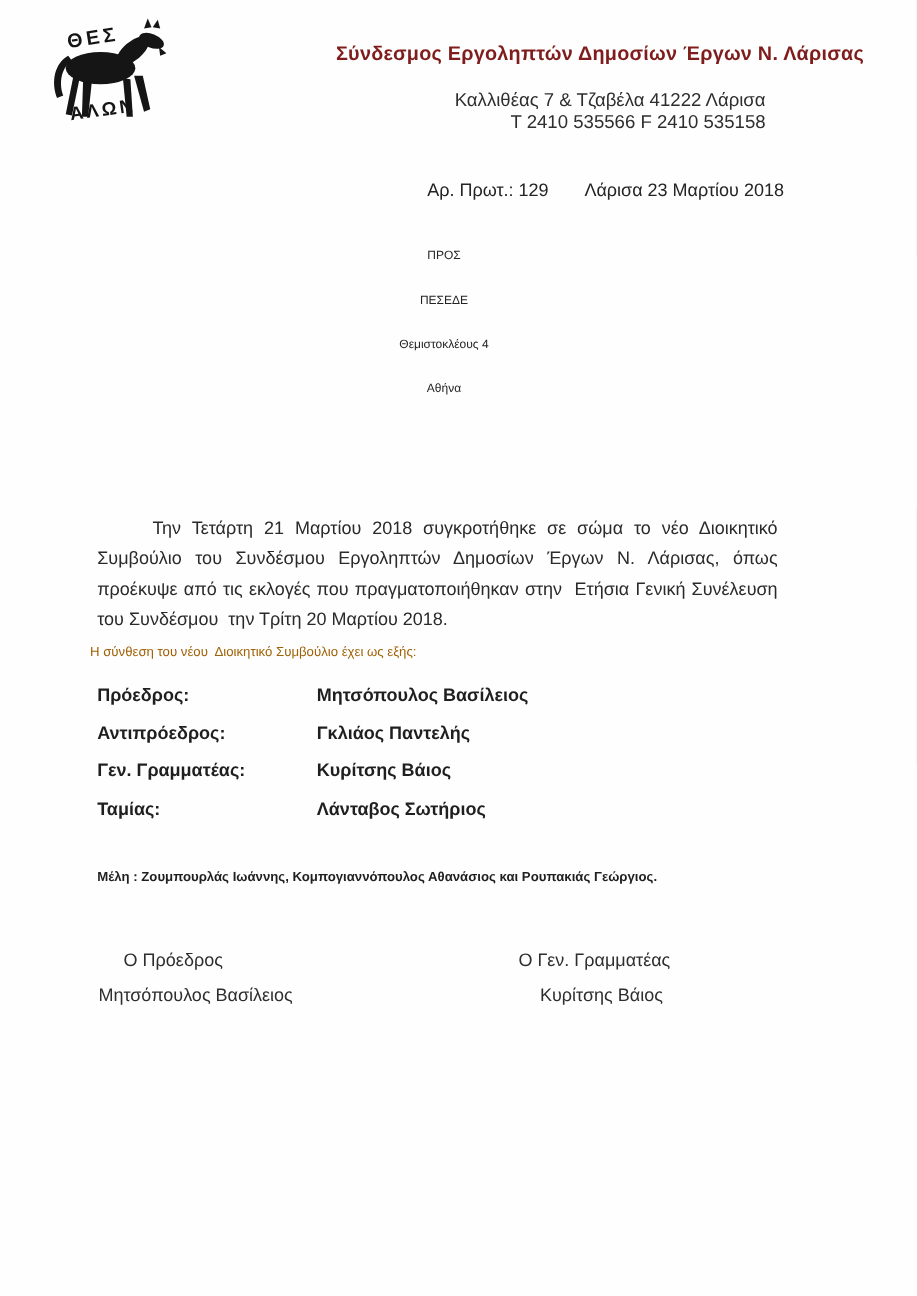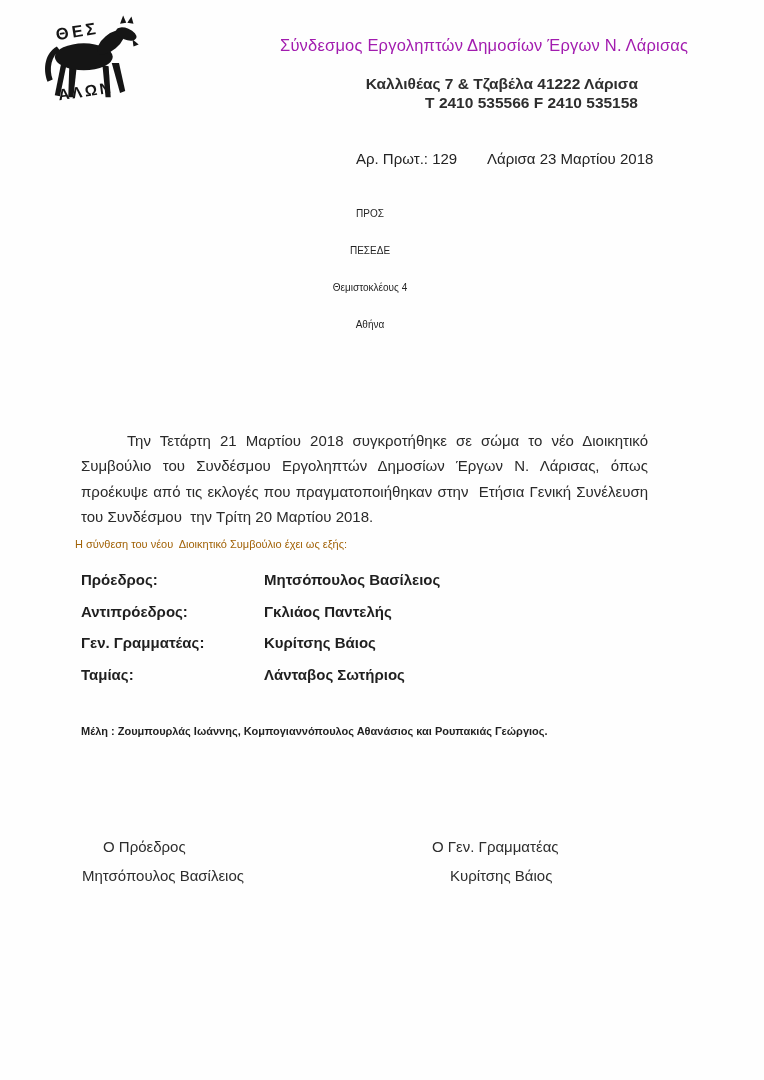--- a/index.html
+++ b/index.html
@@ -23,35 +23,34 @@
     left: 32px;
     top: 14px;
     width: 116px;
     height: 96px;
   }
   .org-name {
     position: absolute;
     left: 280px;
     top: 36px;
     font-size: 16.5px;
-    font-weight: normal;
-    color: #a21caf;
+    font-weight: bold;
+    color: #7f1d1d;
     letter-spacing: 0.2px;
     white-space: nowrap;
   }
   .address-block {
     position: absolute;
     right: 126px;
     top: 74px;
     text-align: right;
     font-size: 15.5px;
     line-height: 19px;
     color: #2e2e2e;
     white-space: nowrap;
-    font-weight: bold;
   }
   
   .protocol-number {
     position: absolute;
     left: 356px;
     top: 150px;
     font-size: 15px;
     white-space: nowrap;
   }
   .protocol-date {
@@ -126,21 +125,21 @@
   }
   
   .sig-block {
     position: absolute;
     top: 793px;
     font-size: 15px;
     color: #2e2e2e;
   }
   .sig-left { left: 82px; }
   .sig-right { left: 432px; }
-  .sig-title { line-height: 16px; margin-bottom: 13px; white-space: nowrap; margin-top: 46px; }
+  .sig-title { line-height: 16px; margin-bottom: 13px; white-space: nowrap; }
   .sig-left .sig-title { margin-left: 21px; }
   .sig-name { line-height: 16px; white-space: nowrap; }
   .sig-right .sig-name { margin-left: 18px; }
 </style>
 </head>
 <body>
 
 <div class="page">
 
   <svg class="logo" viewBox="0 0 112 92" xmlns="http://www.w3.org/2000/svg" aria-hidden="true">

